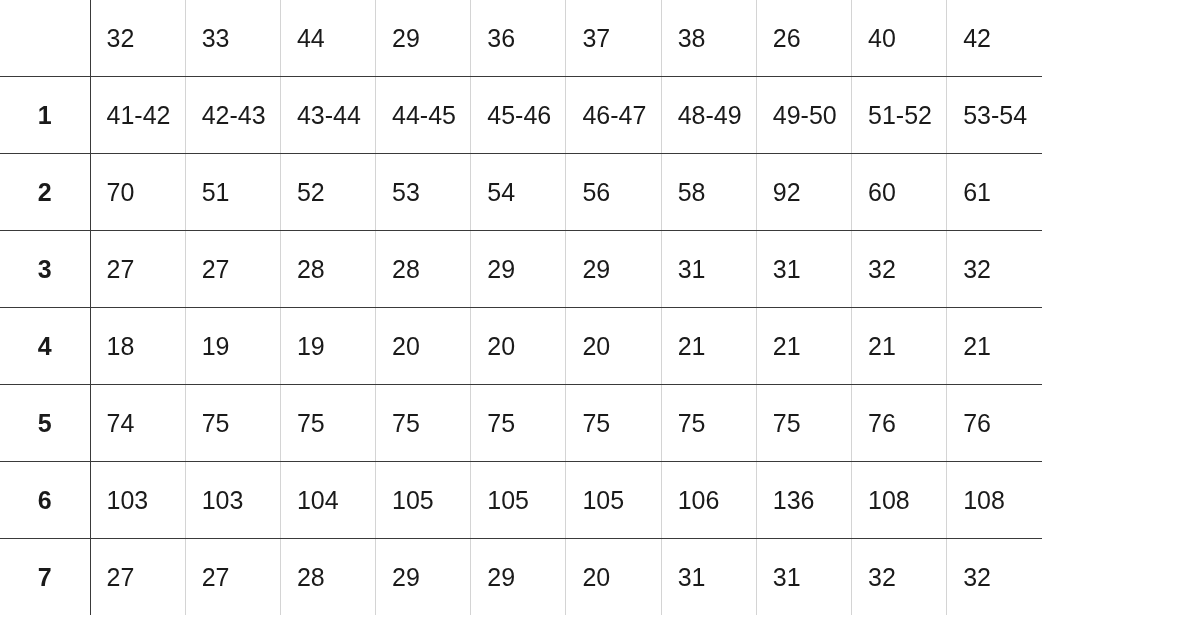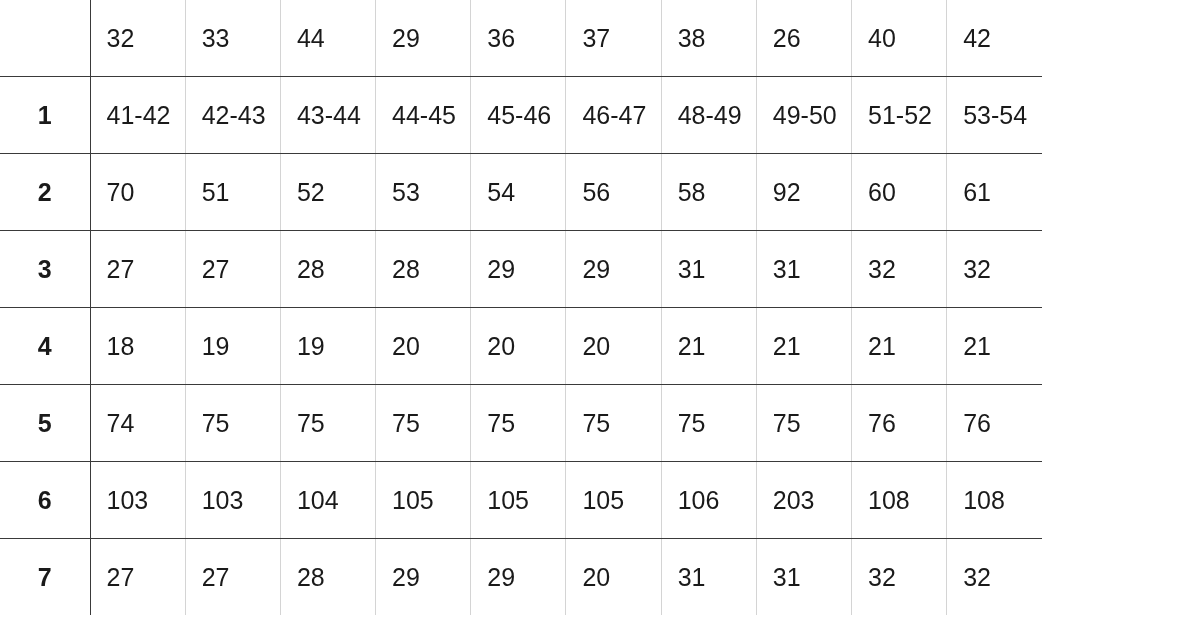--- a/index.html
+++ b/index.html
@@ -151,21 +151,21 @@
     </tr>
     <tr>
       <td class="row-label">6</td>
       <td>103</td>
       <td>103</td>
       <td>104</td>
       <td>105</td>
       <td>105</td>
       <td>105</td>
       <td>106</td>
-      <td>203</td>
+      <td>136</td>
       <td>108</td>
       <td>108</td>
     </tr>
     <tr>
       <td class="row-label">7</td>
       <td>27</td>
       <td>27</td>
       <td>28</td>
       <td>29</td>
       <td>29</td>

